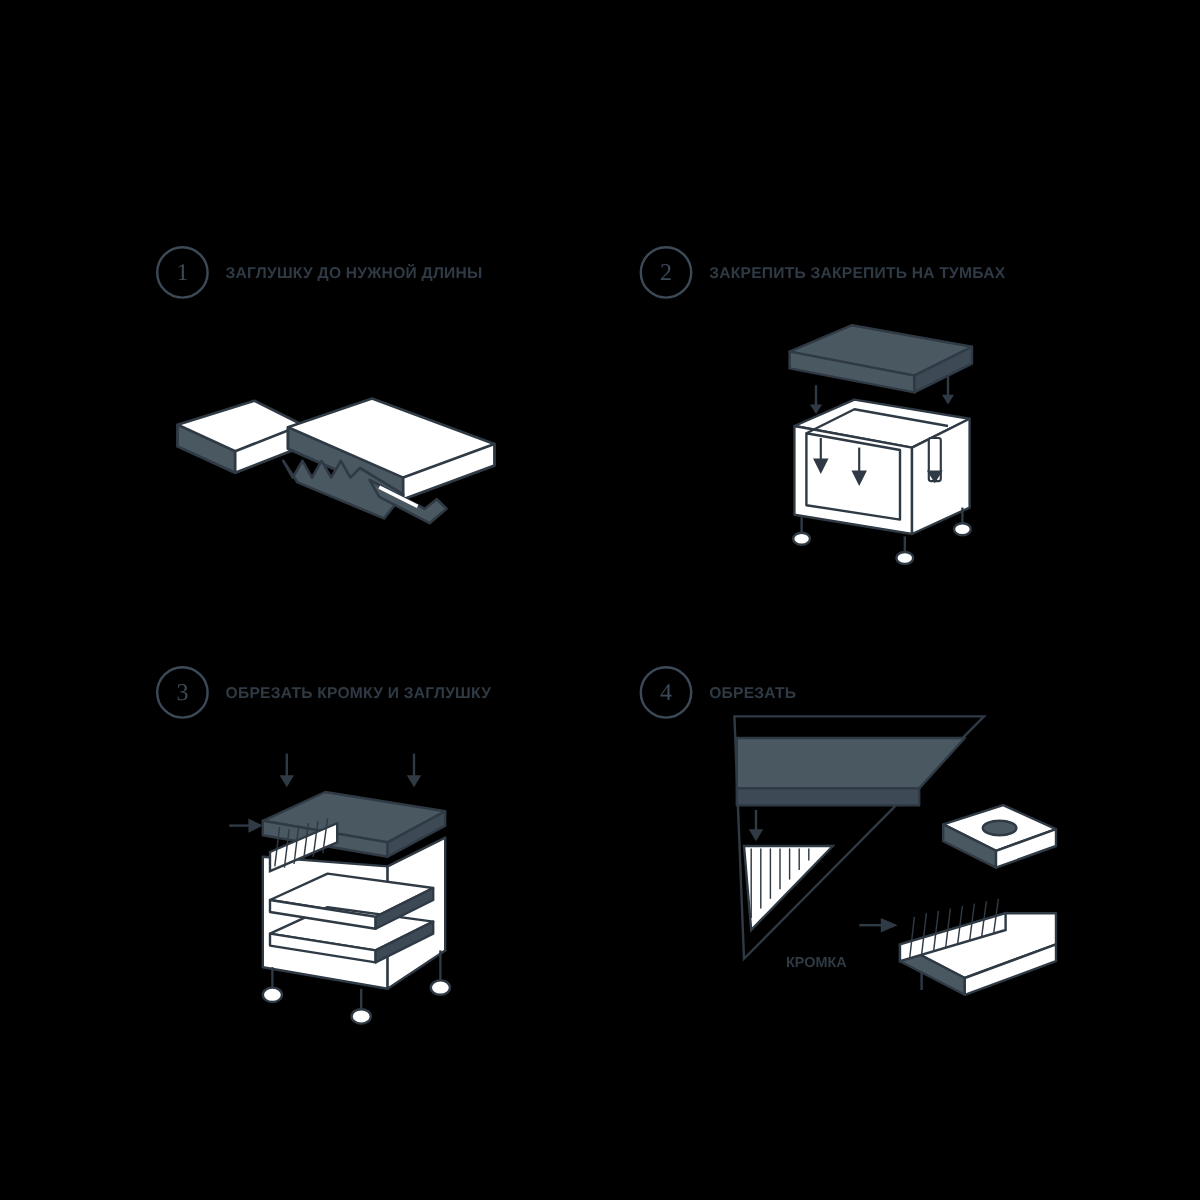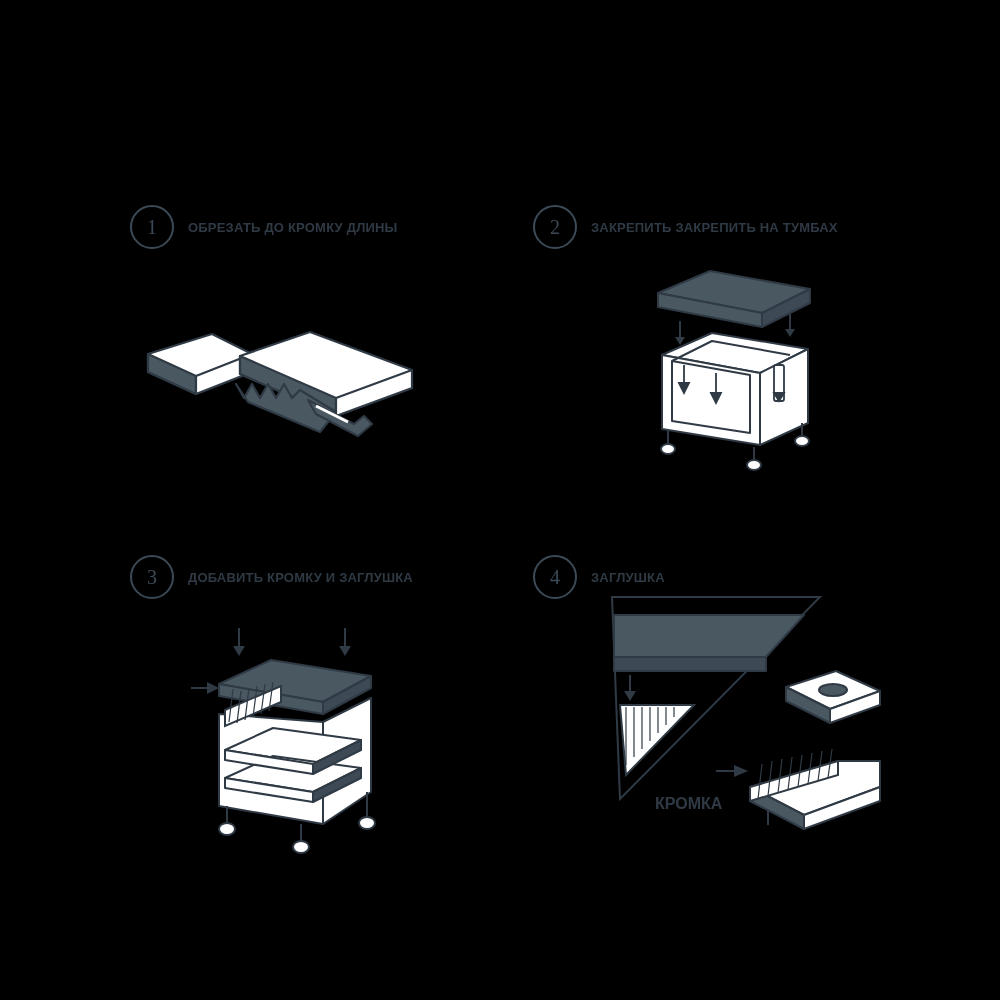--- a/index.html
+++ b/index.html
@@ -46,21 +46,21 @@
     font-weight: bold;
     letter-spacing: 0.2px;
     white-space: nowrap;
   }
   .art {
     position: absolute;
   }
   .caption {
     position: absolute;
     color: #2f3a45;
-    font-size: 16px;
+    font-size: 12px;
     font-weight: bold;
   }
   
   #step-1 { left: 130px; top: 205px; }
   #step-2 { left: 533px; top: 205px; }
   #step-3 { left: 130px; top: 555px; }
   #step-4 { left: 533px; top: 555px; }
 
   #art-1 { left: 140px; top: 320px; }
   #art-2 { left: 650px; top: 265px; }
@@ -70,21 +70,21 @@
   svg { display: block; }
 </style>
 </head>
 <body>
 
 <div class="sheet">
 
   <div class="step" id="step-1">
     <div class="step-header">
       <div class="badge">1</div>
-      <div class="step-title">ОБРЕЗАТЬ ДО КРОМКУ ДЛИНЫ</div>
+      <div class="step-title">ЗАГЛУШКУ ДО НУЖНОЙ ДЛИНЫ</div>
     </div>
   </div>
 
   <div class="art" id="art-1">
     <svg width="290" height="130" viewBox="0 0 290 130" fill="none">
       <g stroke="#2f3a45" stroke-width="2.2" stroke-linejoin="round">
 
         <path d="M8 34 L72 14 L112 34 L112 52 L56 74 L8 52 Z" fill="#ffffff"></path>
         <path d="M8 34 L56 56 L56 74 L8 52 Z" fill="#4a5862"></path>
         <path d="M56 56 L112 34 L112 52 L56 74 Z" fill="#ffffff"></path>
@@ -148,21 +148,21 @@
           <ellipse cx="104" cy="200" rx="7" ry="5"></ellipse>
         <path d="M152 158 L152 172"></path>
           <ellipse cx="152" cy="176" rx="7" ry="5"></ellipse>
       </g>
     </svg>
   </div>
 
   <div class="step" id="step-3">
     <div class="step-header">
       <div class="badge">3</div>
-      <div class="step-title">ДОБАВИТЬ КРОМКУ И ЗАГЛУШКА</div>
+      <div class="step-title">ОБРЕЗАТЬ КРОМКУ И ЗАГЛУШКУ</div>
     </div>
   </div>
 
   <div class="art" id="art-3">
     <svg width="250" height="260" viewBox="0 0 250 260" fill="none">
 
       <g stroke="#2f3a45" stroke-width="2" fill="none">
         <path d="M54 18 L54 42"></path>
           <path d="M48 36 L54 46 L60 36" fill="#2f3a45" stroke="none"></path>
         <path d="M160 18 L160 42"></path>
@@ -208,21 +208,21 @@
           <ellipse cx="116" cy="237" rx="8" ry="6"></ellipse>
         <path d="M182 182 L182 208"></path>
           <ellipse cx="182" cy="213" rx="8" ry="6"></ellipse>
       </g>
     </svg>
   </div>
 
   <div class="step" id="step-4">
     <div class="step-header">
       <div class="badge">4</div>
-      <div class="step-title">ЗАГЛУШКА</div>
+      <div class="step-title">ОБРЕЗАТЬ</div>
     </div>
   </div>
 
   <div class="art" id="art-4">
     <svg width="300" height="290" viewBox="0 0 300 290" fill="none">
 
       <path d="M22 22 L230 22 L30 224 Z" fill="none" stroke="#2f3a45" stroke-width="2"></path>
 
       <g stroke="#2f3a45" stroke-width="2" stroke-linejoin="round">
         <path d="M24 40 L214 40 L176 82 L24 82 Z" fill="#4a5862"></path>

